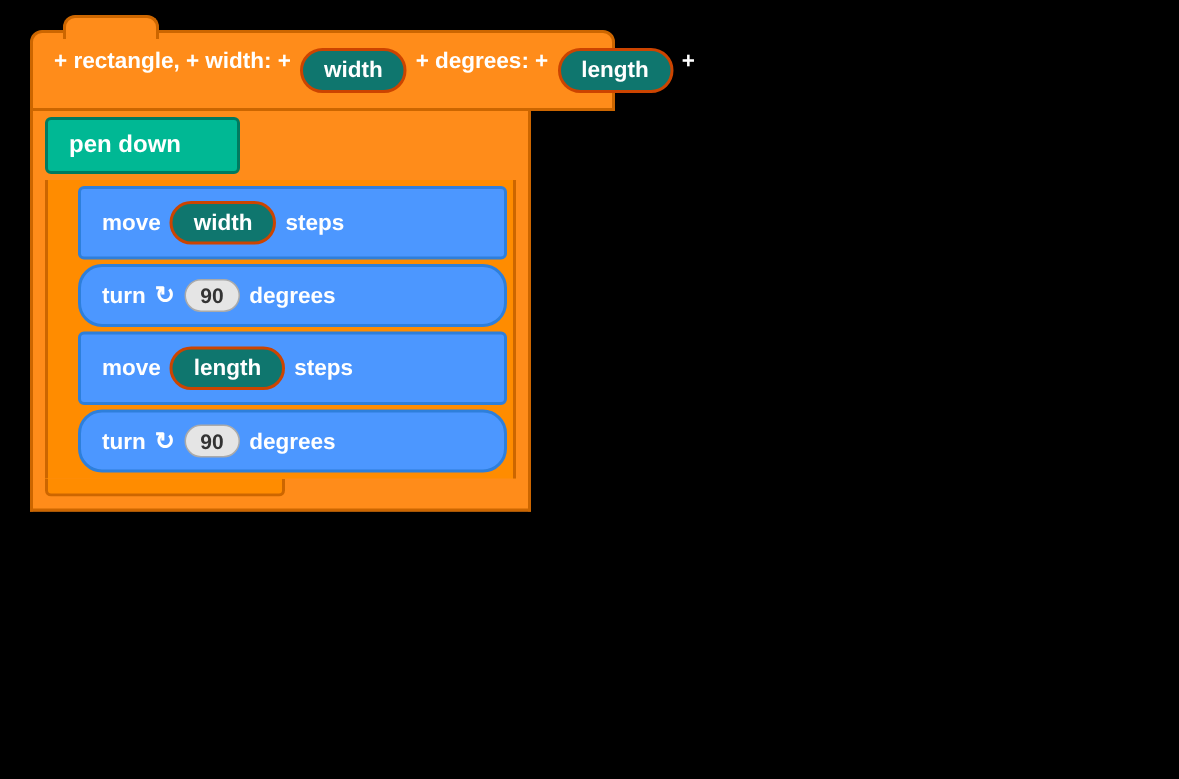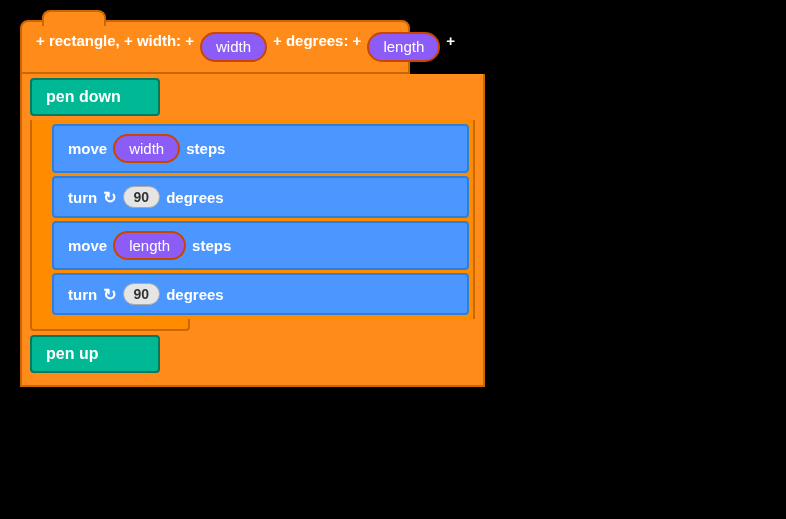--- a/index.html
+++ b/index.html
@@ -51,40 +51,40 @@
 
     .block-text {
       color: white;
       font-size: 15px;
       font-weight: bold;
       white-space: nowrap;
     }
 
     
     .param-pill-orange {
-      background: #8b5cf6;
+      background: #0f766e;
       border-radius: 20px;
       padding: 4px 14px;
       color: white;
       font-size: 15px;
-      font-weight: normal;
+      font-weight: bold;
       border: 2px solid #cc4400;
       white-space: nowrap;
     }
 
     
     .blocks-stack {
       background: #ff8c1a;
       border: 2px solid #cc6600;
       border-top: none;
       padding: 0 0 8px 0;
       display: flex;
       flex-direction: column;
       gap: 0;
-      width: 465px;
+      width: 334px;
     }
 
     
     .pen-block {
       background: #00b894;
       border-radius: 4px;
       margin: 4px 8px;
       padding: 8px 14px;
       color: white;
       font-size: 16px;
@@ -156,21 +156,21 @@
       border: 2px solid #2e7fdb;
       display: flex;
       align-items: center;
       gap: 6px;
       white-space: nowrap;
     }
 
     
     .turn-block {
       background: #4c97ff;
-      border-radius: 4px;
+      border-radius: 16px;
       padding: 8px 14px;
       color: white;
       font-size: 15px;
       font-weight: bold;
       border: 2px solid #2e7fdb;
       display: flex;
       align-items: center;
       gap: 6px;
       white-space: nowrap;
     }
@@ -252,19 +252,16 @@
             <span>turn</span>
             <span class="turn-icon">↻</span>
             <span class="degrees-input">90</span>
             <span>degrees</span>
           </div>
 
         </div>
         <div class="repeat-footer"></div>
       </div>
 
-      <div class="pen-up-block">
-        <span>pen  up</span>
-      </div>
 
     </div>
   </div>
 </div>
 
 </body></html>

